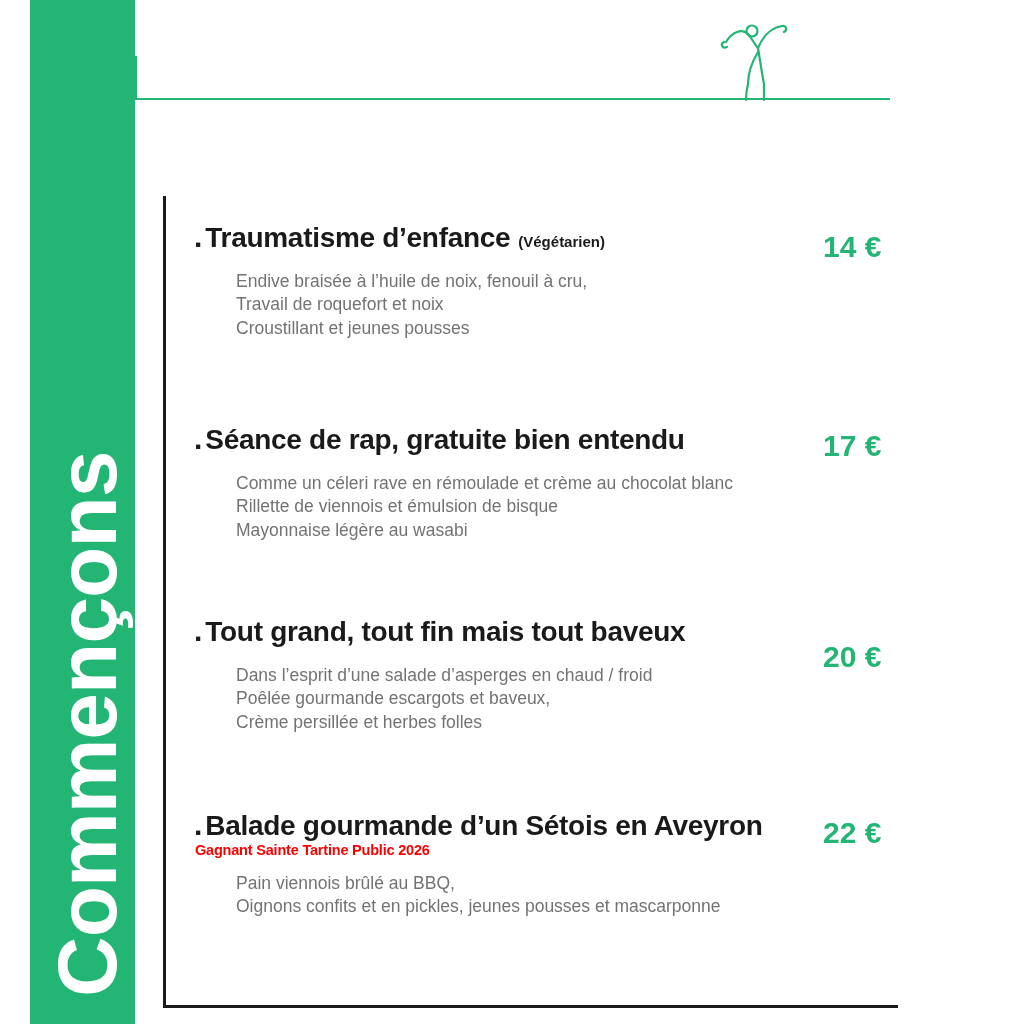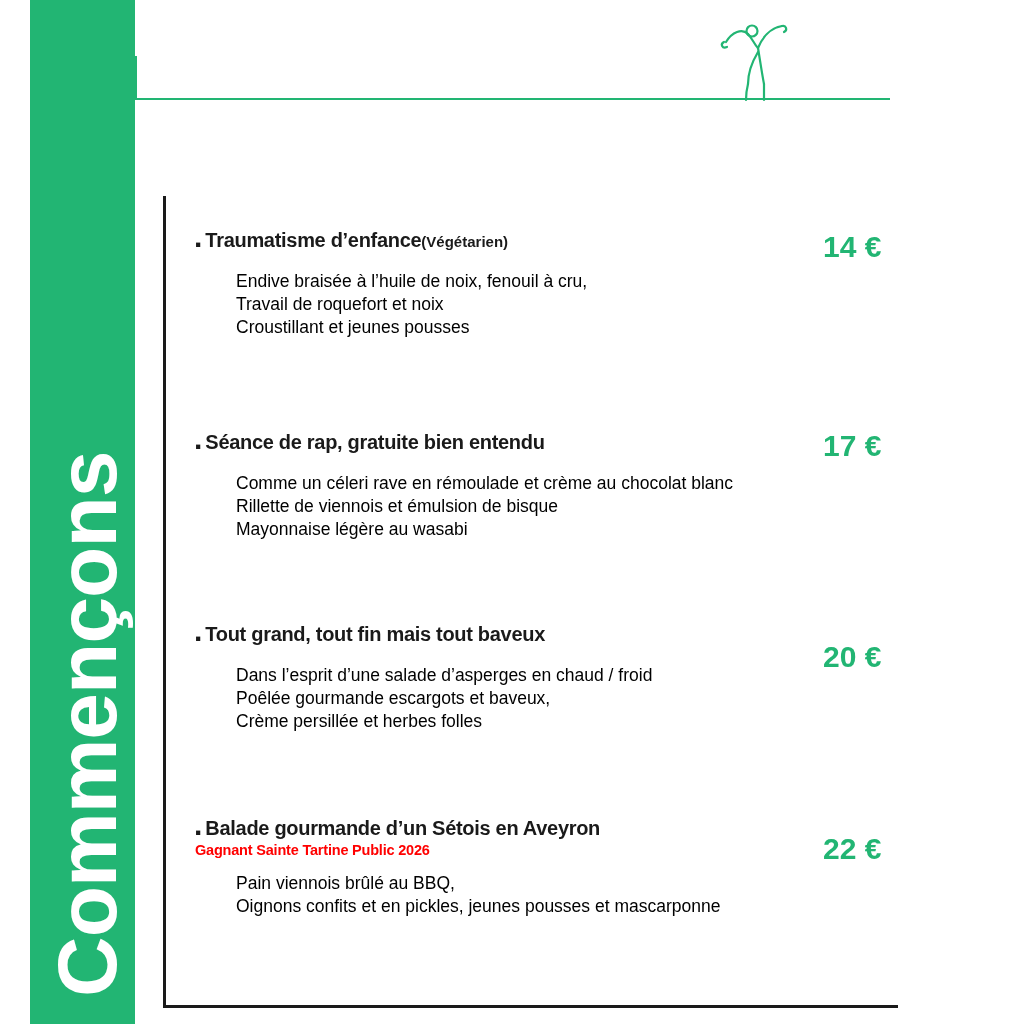--- a/index.html
+++ b/index.html
@@ -98,50 +98,50 @@
   .dot {
     color: #1a1a1a;
     font-size: 30px;
     font-weight: bold;
     line-height: 1;
     padding-left: 31px;
     padding-right: 3px;
   }
   .dish-title {
     color: #1a1a1a;
-    font-size: 20px;
+    font-size: 28px;
     font-weight: bold;
     letter-spacing: -0.3px;
     line-height: 1.05;
     white-space: nowrap;
   }
   .dish-tag {
     color: #1a1a1a;
     font-size: 15px;
     font-weight: bold;
-    margin-left: 0;
+    margin-left: 8px;
     white-space: nowrap;
   }
   .dish-price {
     position: absolute;
     color: #22b573;
     font-size: 30px;
     font-weight: bold;
     white-space: nowrap;
   }
   .dish-award {
     color: #ff0000;
     font-size: 14.5px;
     font-weight: bold;
     margin-left: 32px;
     margin-top: 2px;
     letter-spacing: -0.2px;
   }
   .dish-desc {
-    color: #000000;
+    color: #737373;
     font-size: 17.5px;
     line-height: 1.32;
     margin-left: 73px;
     margin-top: 18px;
   }
   .dish-desc div { white-space: nowrap; }
 </style>
 </head>
 <body>
 
@@ -212,21 +212,21 @@
       <div>Crème persillée et herbes folles</div>
     </div>
   </div>
 
   <div class="dish" style="top:614px">
     <div class="dish-head">
       <span class="dot">.</span>
       <span class="dish-title">Balade gourmande d’un Sétois en Aveyron</span>
       <span class="dish-tag"></span>
     </div>
-    <div class="dish-price" style="top:22px; left:660px">22 €</div>
+    <div class="dish-price" style="top:6px; left:660px">22 €</div>
     <div class="dish-award">Gagnant Sainte Tartine Public 2026</div>
     <div class="dish-desc" style="margin-top:14px">
       <div>Pain viennois brûlé au BBQ,</div>
       <div>Oignons confits et en pickles, jeunes pousses et mascarponne</div>
     </div>
   </div>
 
 </div>
 
 </body></html>

